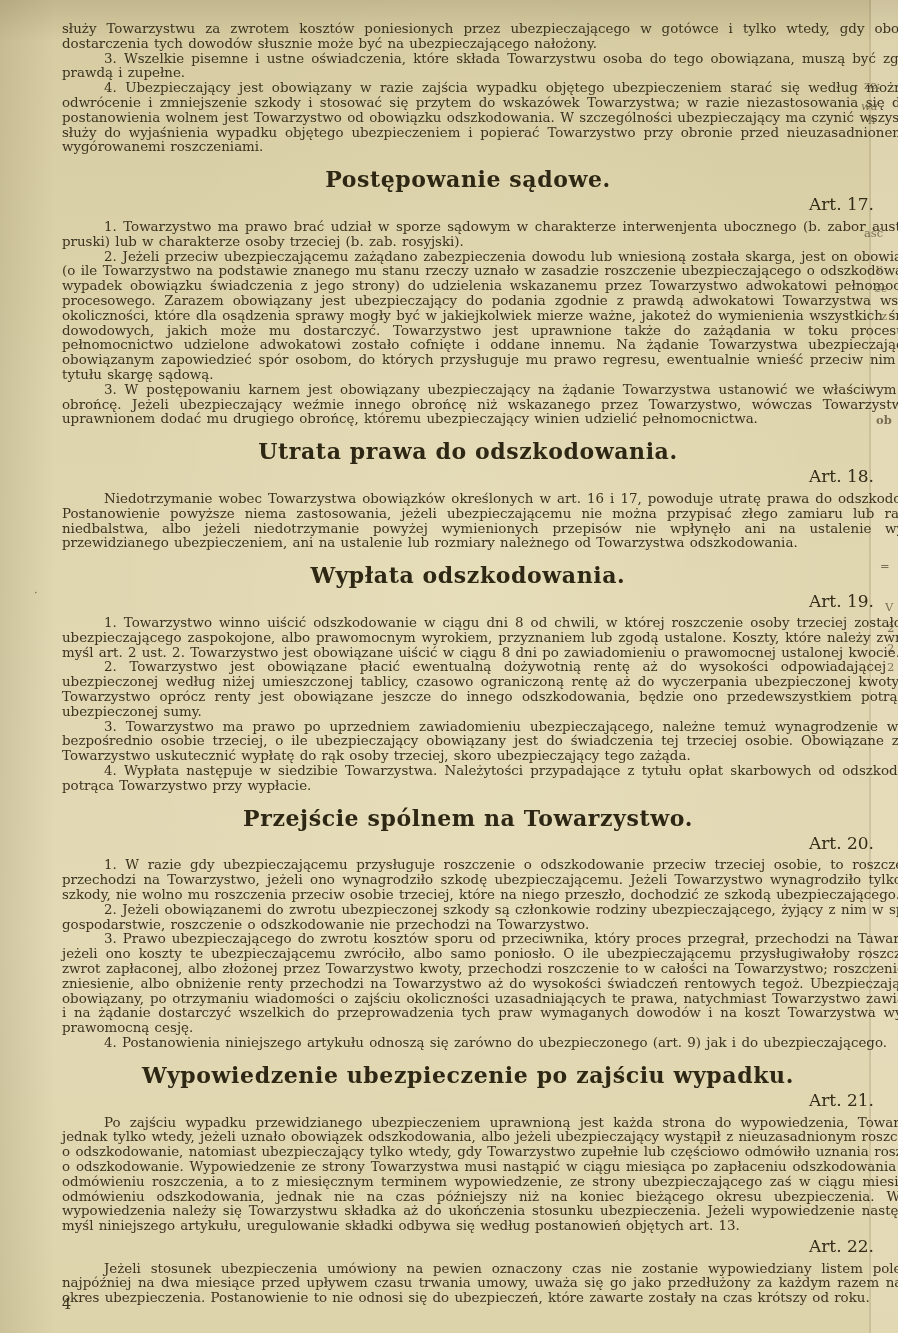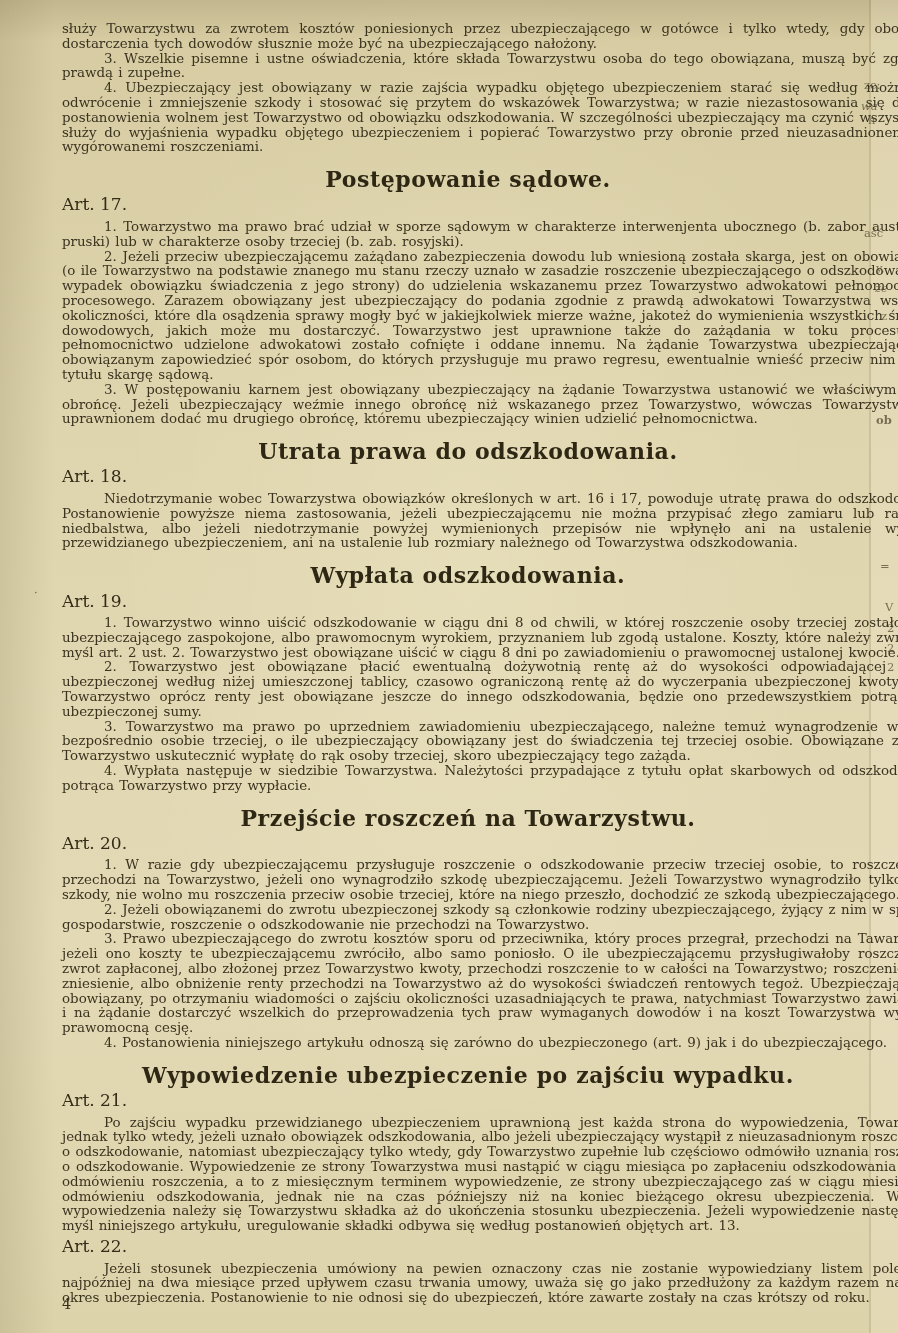--- a/index.html
+++ b/index.html
@@ -24,21 +24,21 @@
     margin:0;text-align:justify;font-size:13.4px;line-height:14.8px;
     word-spacing:1px;color:#3a331f;
   }
   .p{text-indent:42px;}
   .p0{text-indent:0;}
   .h{
     font-size:22px;font-weight:bold;letter-spacing:0.6px;text-align:center;
     width:812px;margin:12px 0 3px;color:#2e2714;line-height:1.15;
   }
   .art{
-    font-size:17px;text-align:left;width:812px;margin:3px 0 5px;color:#332c18;line-height:1.15;
+    font-size:17px;text-align:right;width:812px;margin:3px 0 5px;color:#332c18;line-height:1.15;
   }
   .page-num{position:absolute;left:62px;top:1296px;font-size:14.5px;color:#3a331f;}
   .bleed{position:absolute;font-size:11.5px;color:#564b33;opacity:0.75;white-space:nowrap;}
 </style>
 </head>
 <body>
 
 <div class="paper"></div>
 <div class="edge-line"></div>
 <div class="edge-band"></div>
@@ -58,21 +58,21 @@
   <div class="art">Art. 18.</div>
   <p class="p">Niedotrzymanie wobec Towarzystwa obowiązków określonych w art. 16 i 17, powoduje utratę prawa do odszkodowania. Postanowienie powyższe niema zastosowania, jeżeli ubezpieczającemu nie można przypisać złego zamiaru lub rażącego niedbalstwa, albo jeżeli niedotrzymanie powyżej wymienionych przepisów nie wpłynęło ani na ustalenie wypadku przewidzianego ubezpieczeniem, ani na ustalenie lub rozmiary należnego od Towarzystwa odszkodowania.</p>
 
   <div class="h">Wypłata odszkodowania.</div>
   <div class="art">Art. 19.</div>
   <p class="p">1.  Towarzystwo winno uiścić odszkodowanie w ciągu dni 8 od chwili, w której roszczenie osoby trzeciej zostało przez ubezpieczającego zaspokojone, albo prawomocnym wyrokiem, przyznaniem lub zgodą ustalone. Koszty, które należy zwrócić w myśl art. 2 ust. 2. Towarzystwo jest obowiązane uiścić w ciągu 8 dni po zawiadomieniu o prawomocnej ustalonej kwocie.</p>
   <p class="p">2.  Towarzystwo jest obowiązane płacić ewentualną dożywotnią rentę aż do wysokości odpowiadającej kwocie ubezpieczonej według niżej umieszczonej tablicy, czasowo ograniczoną rentę aż do wyczerpania ubezpieczonej kwoty. Jeżeli Towarzystwo oprócz renty jest obowiązane jeszcze do innego odszkodowania, będzie ono przedewszystkiem potrącone z ubezpieczonej sumy.</p>
   <p class="p">3.  Towarzystwo ma prawo po uprzedniem zawiadomieniu ubezpieczającego, należne temuż wynagrodzenie wypłacić bezpośrednio osobie trzeciej, o ile ubezpieczający obowiązany jest do świadczenia tej trzeciej osobie. Obowiązane zaś jest Towarzystwo uskutecznić wypłatę do rąk osoby trzeciej, skoro ubezpieczający tego zażąda.</p>
   <p class="p">4.  Wypłata następuje w siedzibie Towarzystwa. Należytości przypadające z tytułu opłat skarbowych od odszkodowania potrąca Towarzystwo przy wypłacie.</p>
 
-  <div class="h">Przejście roszczeń na Towarzystwu.</div>
+  <div class="h">Przejście spólnem na Towarzystwo.</div>
   <div class="art">Art. 20.</div>
   <p class="p">1.  W razie gdy ubezpieczającemu przysługuje roszczenie o odszkodowanie przeciw trzeciej osobie, to roszczenie to przechodzi na Towarzystwo, jeżeli ono wynagrodziło szkodę ubezpieczającemu.  Jeżeli Towarzystwo wynagrodziło tylko część szkody, nie wolno mu roszczenia przeciw osobie trzeciej, które na niego przeszło, dochodzić ze szkodą ubezpieczającego.</p>
   <p class="p">2.  Jeżeli obowiązanemi do zwrotu ubezpieczonej szkody są członkowie rodziny ubezpieczającego, żyjący z nim w spólnem gospodarstwie, roszczenie o odszkodowanie nie przechodzi na Towarzystwo.</p>
   <p class="p">3.  Prawo ubezpieczającego do zwrotu kosztów sporu od przeciwnika, który proces przegrał, przechodzi na Tawarzystwo jeżeli ono koszty te ubezpieczającemu zwróciło, albo samo poniosło. O ile ubezpieczającemu przysługiwałoby roszczenie o zwrot zapłaconej, albo złożonej przez Towarzystwo kwoty, przechodzi roszczenie to w całości na Towarzystwo; roszczenie zaś o zniesienie, albo obniżenie renty przechodzi na Towarzystwo aż do wysokości świadczeń rentowych tegoż. Ubezpieczający jest obowiązany, po otrzymaniu wiadomości o zajściu okoliczności uzasadniających te prawa, natychmiast Towarzystwo zawiadomić i na żądanie dostarczyć wszelkich do przeprowadzenia tych praw wymaganych dowodów i na koszt Towarzystwa wystawić prawomocną cesję.</p>
   <p class="p">4.  Postanowienia niniejszego artykułu odnoszą się zarówno do ubezpieczonego (art. 9) jak i do ubezpieczającego.</p>
 
   <div class="h">Wypowiedzenie ubezpieczenie po zajściu wypadku.</div>
   <div class="art">Art. 21.</div>
   <p class="p">Po zajściu wypadku przewidzianego ubezpieczeniem uprawnioną jest każda strona do wypowiedzenia, Towarzystwo jednak tylko wtedy, jeżeli uznało obowiązek odszkodowania, albo jeżeli ubezpieczający wystąpił z nieuzasadnionym roszczeniem o odszkodowanie, natomiast ubezpieczający tylko wtedy, gdy Towarzystwo zupełnie lub częściowo odmówiło uznania roszczenia o odszkodowanie. Wypowiedzenie ze strony Towarzystwa musi nastąpić w ciągu miesiąca po zapłaceniu odszkodowania lub po odmówieniu roszczenia, a to z miesięcznym terminem wypowiedzenie, ze strony ubezpieczającego zaś w ciągu miesiąca po odmówieniu odszkodowania, jednak nie na czas późniejszy niż na koniec bieżącego okresu ubezpieczenia. W razie wypowiedzenia należy się Towarzystwu składka aż do ukończenia stosunku ubezpieczenia. Jeżeli wypowiedzenie następuje w myśl niniejszego artykułu, uregulowanie składki odbywa się według postanowień objętych art. 13.</p>
 

